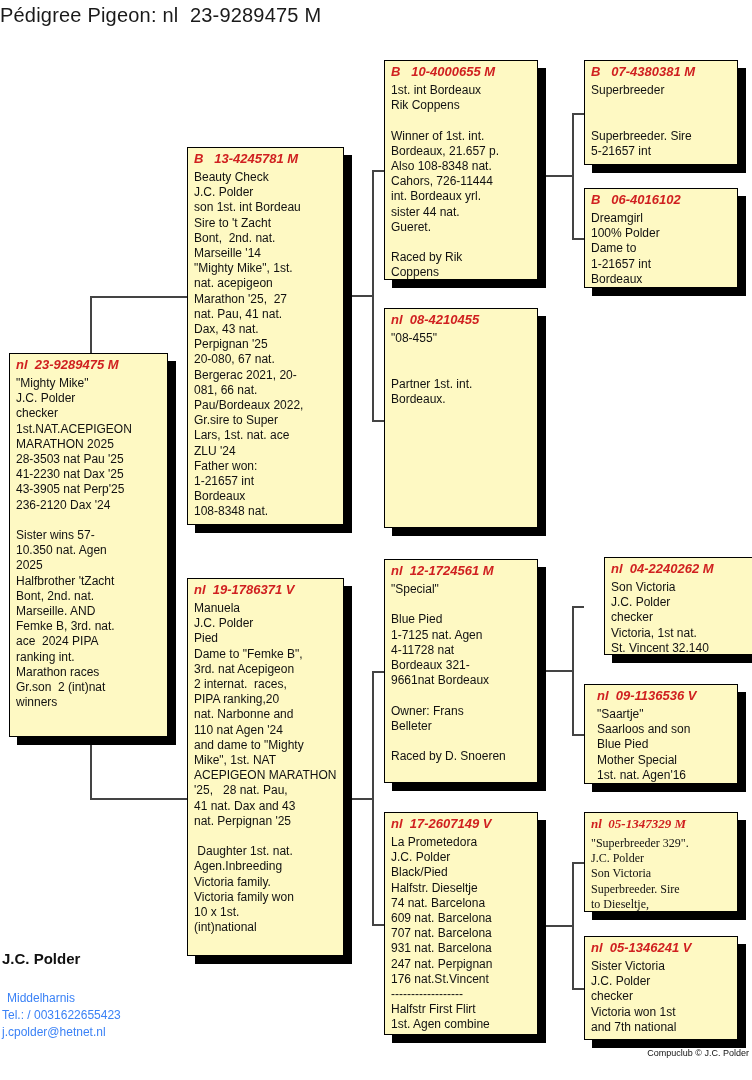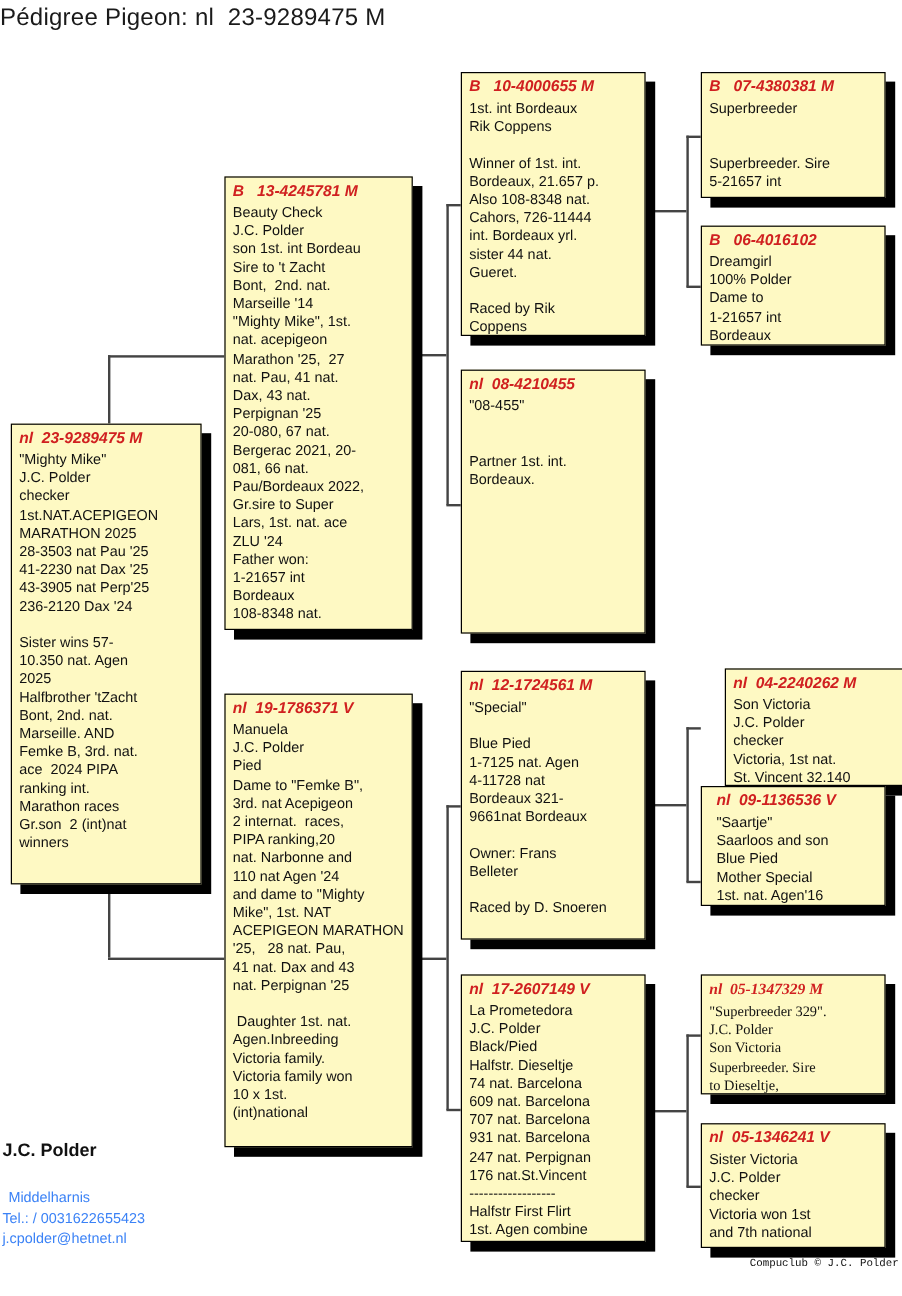--- a/index.html
+++ b/index.html
@@ -22,21 +22,21 @@
   .box-body{
     font-size:12px;line-height:15.2px;color:#111;white-space:pre-wrap;
   }
   .hl,.vl{position:absolute;background:#444;}
   .hl{height:1.5px;}
   .vl{width:1.5px;}
   .footer-name{position:absolute;left:2px;top:950px;font-size:15px;font-weight:bold;color:#111;}
   .footer-line{position:absolute;font-size:12px;color:#3b82f6;}
   .credit{
     position:absolute;right:3px;top:1048px;
-    font-family:Liberation Mono, monospace;font-size:9px;color:#111;
+    font-family:Liberation Sans, sans-serif;font-size:9px;color:#111;
   }
 </style>
 </head>
 <body>
 
 <div class="page-title">Pédigree Pigeon: nl  23-9289475 M</div>
 
 <div class="vl" style="left:90px;top:296px;height:57px;"></div>
 <div class="hl" style="left:90px;top:296px;width:97px;"></div>
 <div class="vl" style="left:90px;top:737px;height:61px;"></div>
@@ -218,21 +218,21 @@
 Bordeaux</div>
 </div>
 <div class="box" style="left:604px;top:557px;width:154px;height:98px;">
   <div class="box-title">nl  04-2240262 M</div>
   <div class="box-body">Son Victoria
 J.C. Polder
 checker
 Victoria, 1st nat.
 St. Vincent 32.140</div>
 </div>
-<div class="box" style="left:584px;top:655px;width:154px;height:100px;padding-left:12px;">
+<div class="box" style="left:584px;top:684px;width:154px;height:100px;padding-left:12px;">
   <div class="box-title">nl  09-1136536 V</div>
   <div class="box-body">"Saartje"
 Saarloos and son
 Blue Pied
 Mother Special
 1st. nat. Agen'16</div>
 </div>
 <div class="box" style="left:584px;top:812px;width:154px;height:100px;font-family:Liberation Serif, serif;">
   <div class="box-title">nl  05-1347329 M</div>
   <div class="box-body">"Superbreeder 329".

